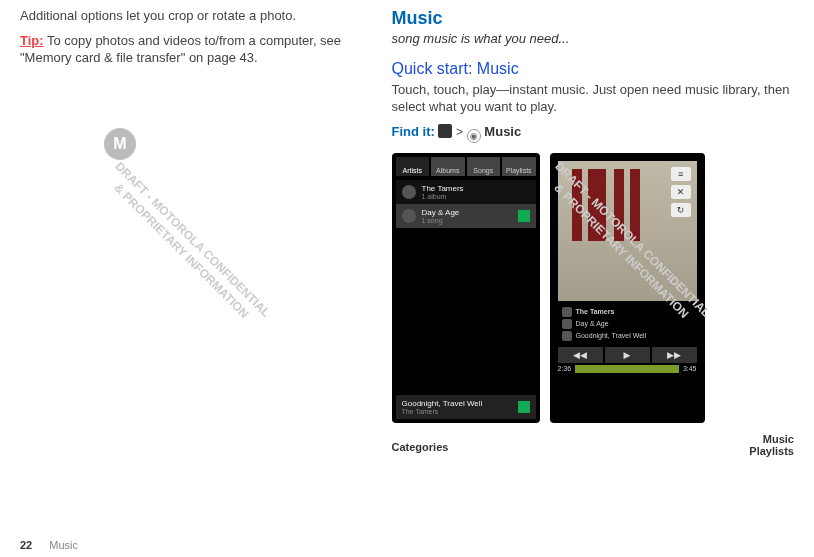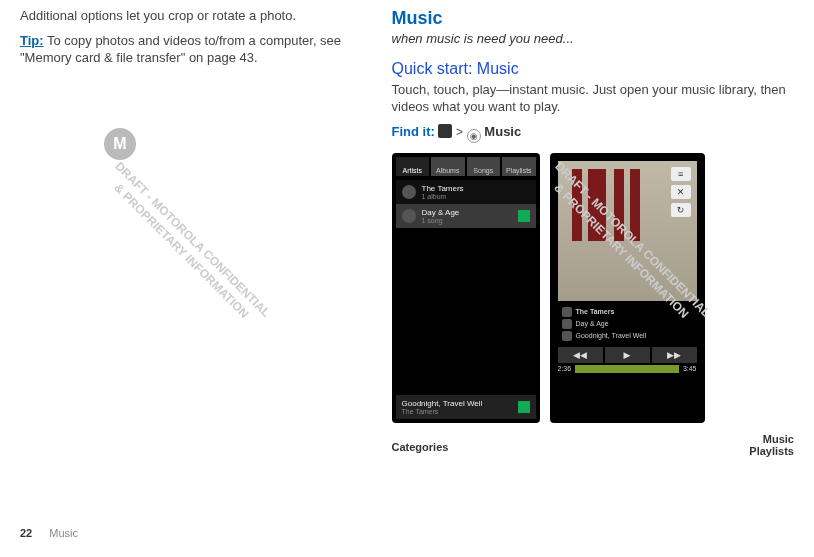--- a/index.html
+++ b/index.html
@@ -21,21 +21,21 @@
   .left-col {
     width: 48%;
     padding-right: 20px;
     position: relative;
   }
   .right-col {
     width: 52%;
     position: relative;
   }
   .para { margin-bottom: 8px; line-height: 1.3; color: #444; }
-  .tip-label { color: #0369a1; font-weight: bold; text-decoration: underline; }
+  .tip-label { color: #ef4444; font-weight: bold; text-decoration: underline; }
   .section-title {
     color: #0066b3;
     font-weight: bold;
     font-size: 18px;
     margin-bottom: 2px;
   }
   .tagline { font-style: italic; margin-bottom: 14px; }
   .quickstart {
     color: #1d4ed8;
     font-size: 16px;
@@ -186,21 +186,21 @@
   .legend {
     display: flex;
     margin-top: 10px;
     font-size: 11px;
   }
   .legend-col { flex: 1; }
   .legend-h { font-weight: bold; margin-top: 8px; }
   .legend-right { text-align: right; font-weight: bold; }
   .footer {
     position: absolute;
-    bottom: 18px;
+    bottom: 6px;
     left: 20px;
     font-size: 11px;
   }
   .footer .pg { font-weight: bold; margin-right: 14px; }
   .footer .sec { color: #888; }
   .watermark {
     position: absolute;
     transform: rotate(45deg);
     color: #ccc;
     font-weight: bold;
@@ -232,23 +232,23 @@
   <div class="left-col">
     <p class="para">Additional options let you crop or rotate a photo.</p>
     <p class="para">
       <span class="tip-label">Tip:</span><span> To copy photos and videos to/from a computer, see "Memory card &amp; file transfer" on page 43.</span>
     </p>
     <div class="moto-badge">M</div>
   </div>
 
   <div class="right-col">
     <div class="section-title">Music</div>
-    <div class="tagline">when music is need you need...</div>
+    <div class="tagline">song music is what you need...</div>
     <div class="quickstart">Quick start: Music</div>
-    <p class="para">Touch, touch, play—instant music. Just open your music library, then videos what you want to play.</p>
+    <p class="para">Touch, touch, play—instant music. Just open need music library, then select what you want to play.</p>
     <p>
       <span class="findit">Find it:</span>
       <span class="app-icon"></span>
       <span class="gt">&gt;</span>
       <span class="music-icon">◉</span>
       <span class="music-label">Music</span>
     </p>
 
     <div class="phones">
 

